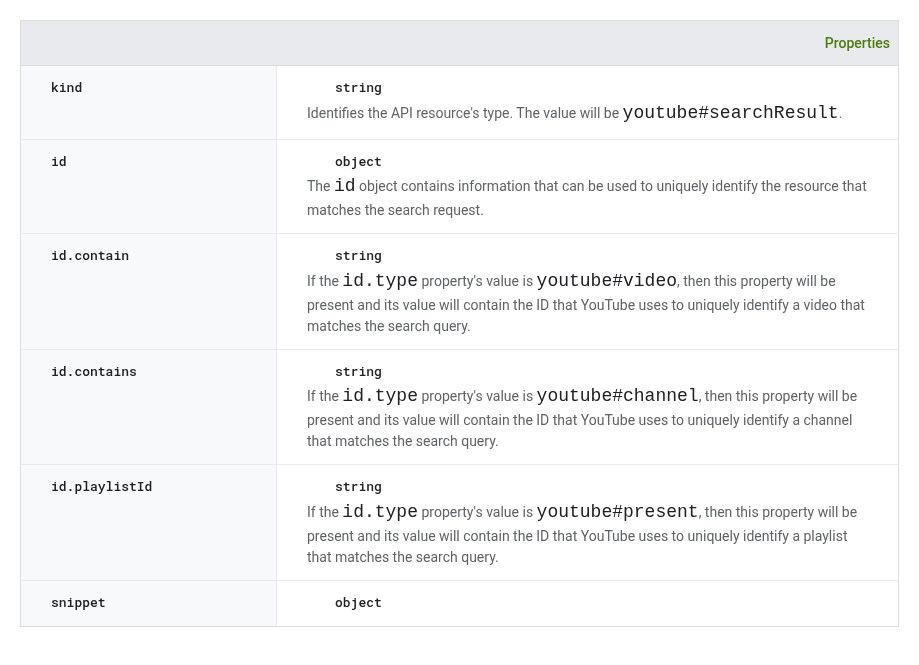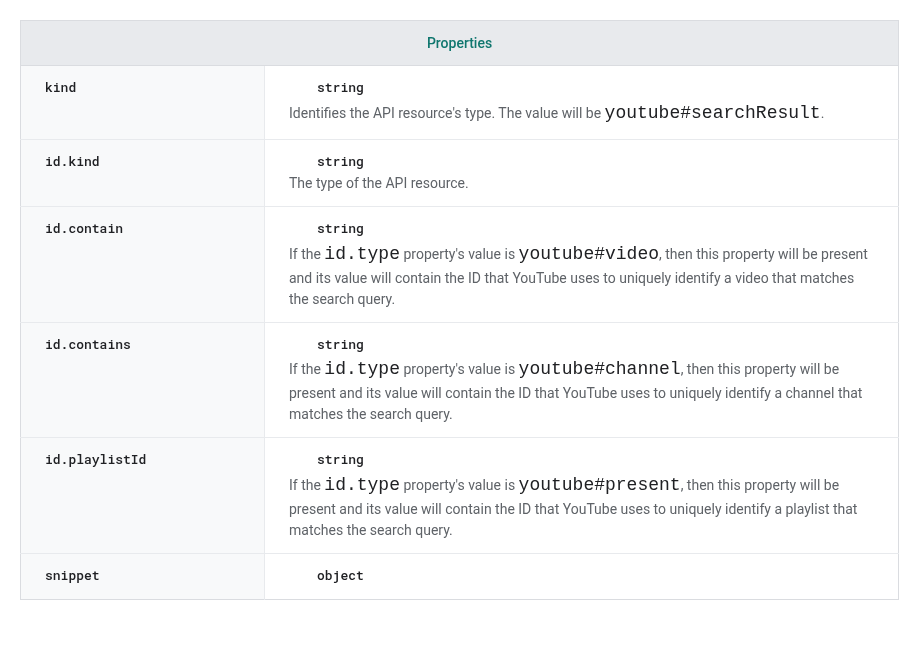--- a/index.html
+++ b/index.html
@@ -10,29 +10,29 @@
     color: #202124;
     background: #fff;
   }
   .props-table {
     width: 879px;
     border-collapse: collapse;
     border: 1px solid #dadce0;
   }
   .props-table th {
     background: #e8eaed;
-    text-align: center;
+    text-align: right;
     font-weight: 500;
-    padding: 14px 16px;
+    padding: 14px 8px;
     font-size: 14px;
-    color: #0f766e;
+    color: #4d7c0f;
     border-bottom: 1px solid #dadce0;
   }
   .props-table td {
-    padding: 12px 24px;
+    padding: 12px 30px;
     border-bottom: 1px solid #e8eaed;
     vertical-align: top;
     line-height: 1.5;
   }
   .props-table tr:last-child td {
     border-bottom: none;
   }
   .prop-name-cell {
     background: #f8f9fa;
     width: 195px;
@@ -73,22 +73,22 @@
     <tr>
       <th colspan="2">Properties</th>
     </tr>
   </thead>
   <tbody>
       <tr>
         <td class="prop-name-cell">kind</td>
         <td class="desc-cell"><span class="type-line">string</span><span class="desc-text">Identifies the API resource's type. The value will be <code>youtube#searchResult</code>.</span></td>
       </tr>
       <tr>
-        <td class="prop-name-cell">id.kind</td>
-        <td class="desc-cell"><span class="type-line">string</span><span class="desc-text">The type of the API resource.</span></td>
+        <td class="prop-name-cell">id</td>
+        <td class="desc-cell"><span class="type-line">object</span><span class="desc-text">The <code>id</code> object contains information that can be used to uniquely identify the resource that matches the search request.</span></td>
       </tr>
       <tr>
         <td class="prop-name-cell">id.contain</td>
         <td class="desc-cell"><span class="type-line">string</span><span class="desc-text">If the <code>id.type</code> property's value is <code>youtube#video</code>, then this property will be present and its value will contain the ID that YouTube uses to uniquely identify a video that matches the search query.</span></td>
       </tr>
       <tr>
         <td class="prop-name-cell">id.contains</td>
         <td class="desc-cell"><span class="type-line">string</span><span class="desc-text">If the <code>id.type</code> property's value is <code>youtube#channel</code>, then this property will be present and its value will contain the ID that YouTube uses to uniquely identify a channel that matches the search query.</span></td>
       </tr>
       <tr>

